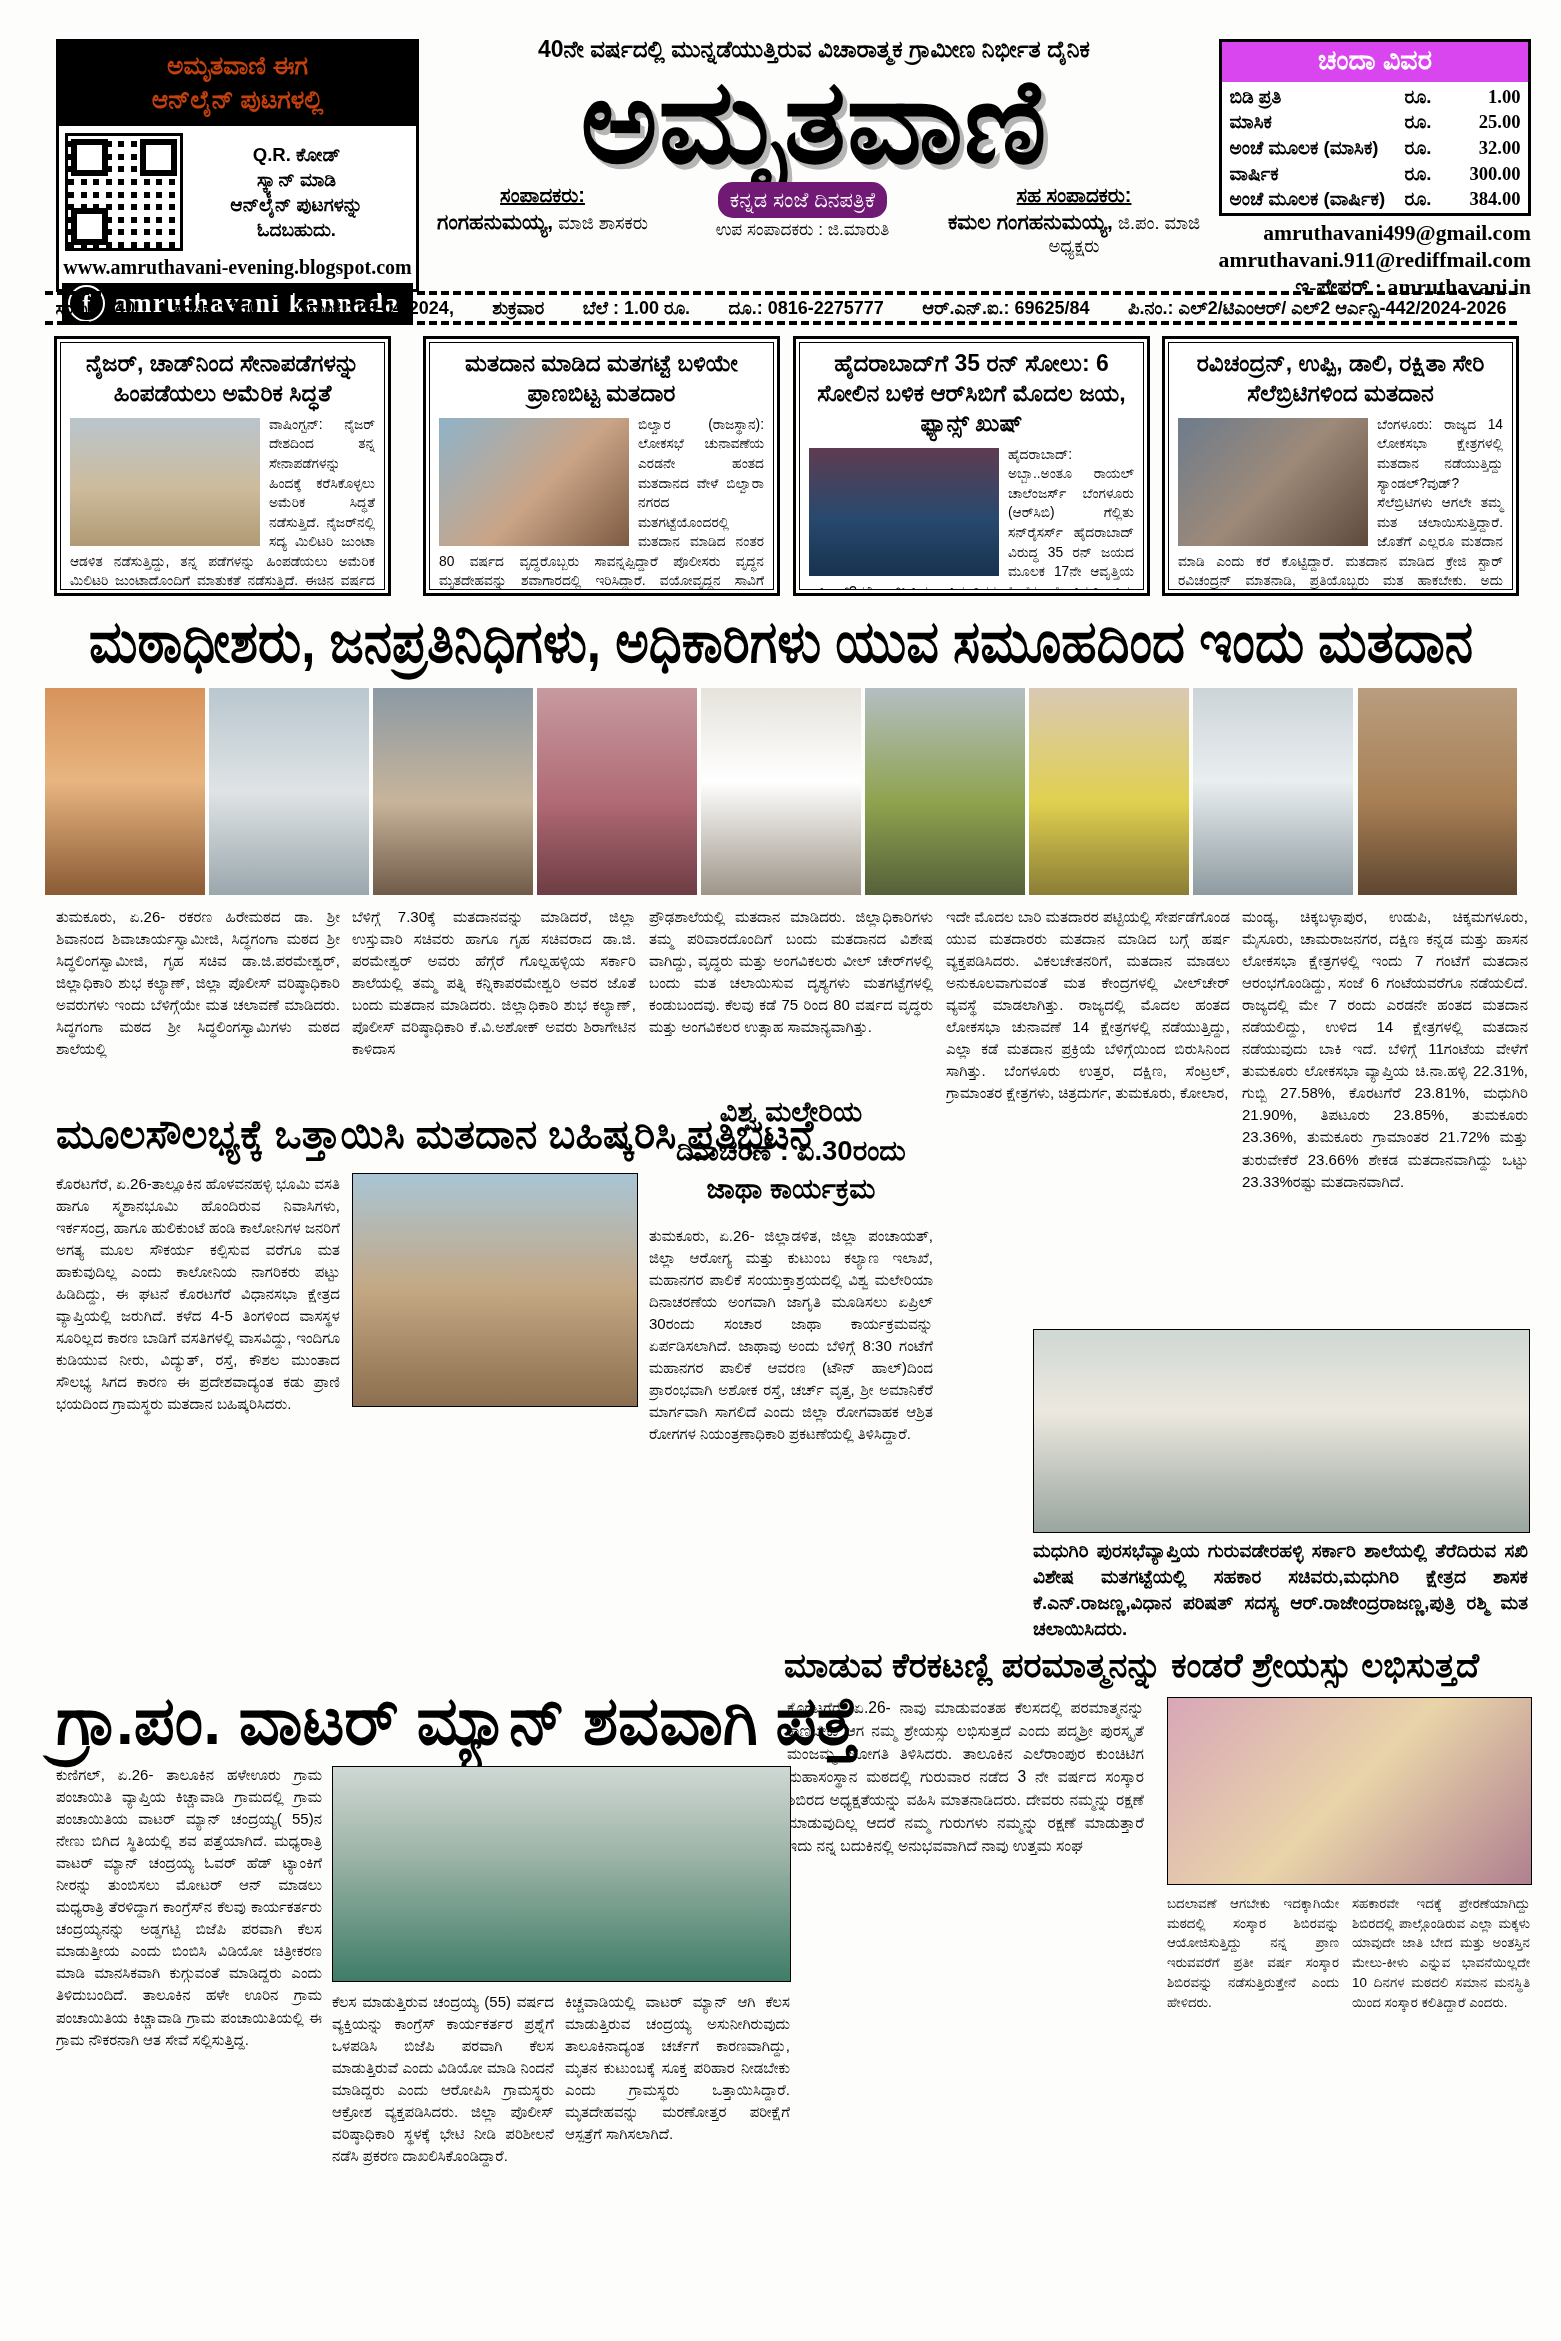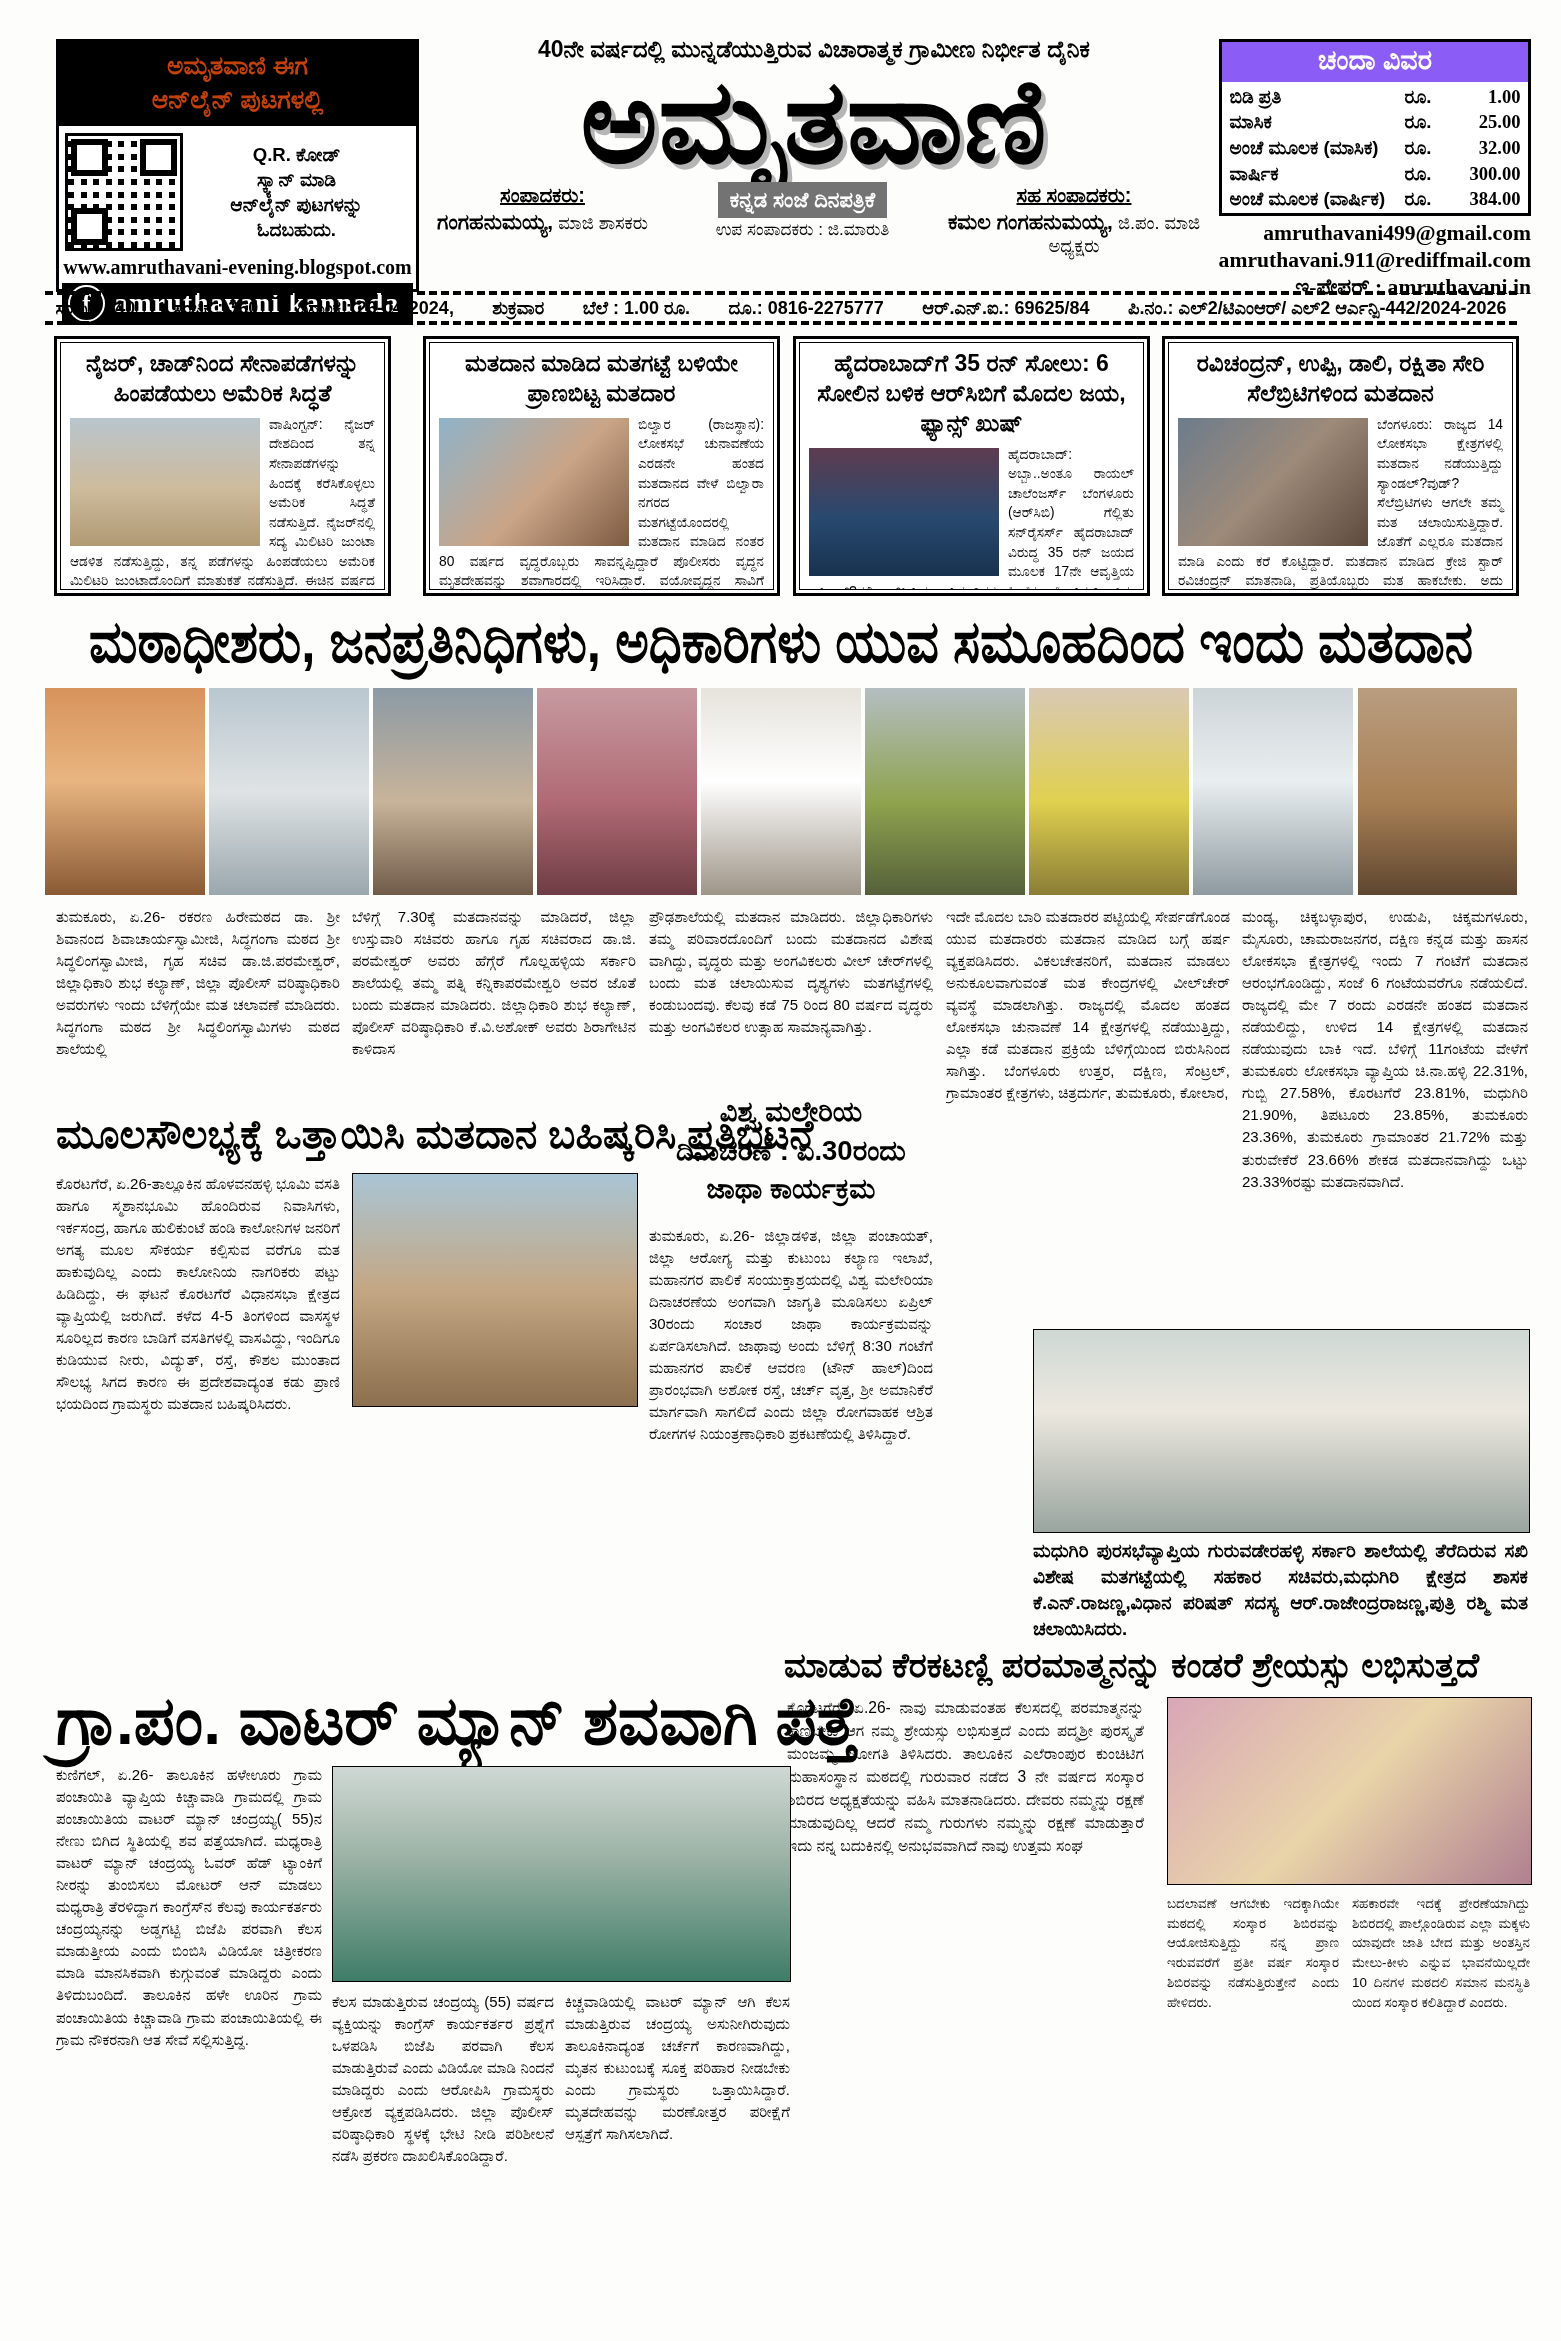--- a/index.html
+++ b/index.html
@@ -26,23 +26,23 @@
   .fb-circle{width:33px;height:33px;border-radius:50%;background:#000;border:2.2px solid #fff;color:#fff;
              font-family:"Liberation Serif",serif;font-weight:bold;font-size:25px;
              display:flex;align-items:center;justify-content:center;margin-right:9px;}
   .fb-name{font-family:"Liberation Serif",serif;font-weight:bold;font-size:27px;letter-spacing:1.5px;}
   .tagline{font-size:23px;font-weight:bold;}
   .main-title{font-size:117px;font-weight:bold;letter-spacing:0.7px;line-height:1;
               text-shadow:4.5px 4.5px 0 #b5b5b5;}
   .mast-bottom{display:flex;justify-content:space-between;align-items:flex-start;}
   .mast-col{font-size:18px;line-height:1.3;}
   .ed-label{font-weight:bold;text-decoration:underline;font-size:20px;}
-  .paper-type{background:#737373;color:#fff;font-weight:bold;font-size:21px;padding:4.5px 12px;display:inline-block;}
+  .paper-type{background:#701a75;color:#fff;font-weight:normal;font-size:21px;padding:4.5px 12px;display:inline-block;border-radius:15px;}
   .subs-box{border:3.7px solid #000;background:#fff;}
-  .subs-title{background:#8b5cf6;color:#fff;text-align:center;font-weight:bold;font-size:27px;padding:3px 0 6px;}
+  .subs-title{background:#d946ef;color:#fff;text-align:center;font-weight:bold;font-size:27px;padding:3px 0 6px;}
   .subs-row{display:flex;font-size:18.6px;font-weight:bold;padding:3.7px 7.4px 0 7.4px;}
   .subs-row .lab{flex:1;}
   .subs-row .cur{width:42px;}
   .subs-row .val{width:74px;text-align:right;font-family:"Liberation Serif",serif;}
   .emails{font-family:"Liberation Serif",serif;font-weight:bold;font-size:21.6px;text-align:right;line-height:1.25;}
   
   .infoline{border-top:4.5px dashed #000;border-bottom:4.5px dashed #000;
             display:flex;align-items:center;justify-content:space-between;
             font-size:18px;font-weight:bold;padding:0 10.4px;}
   

